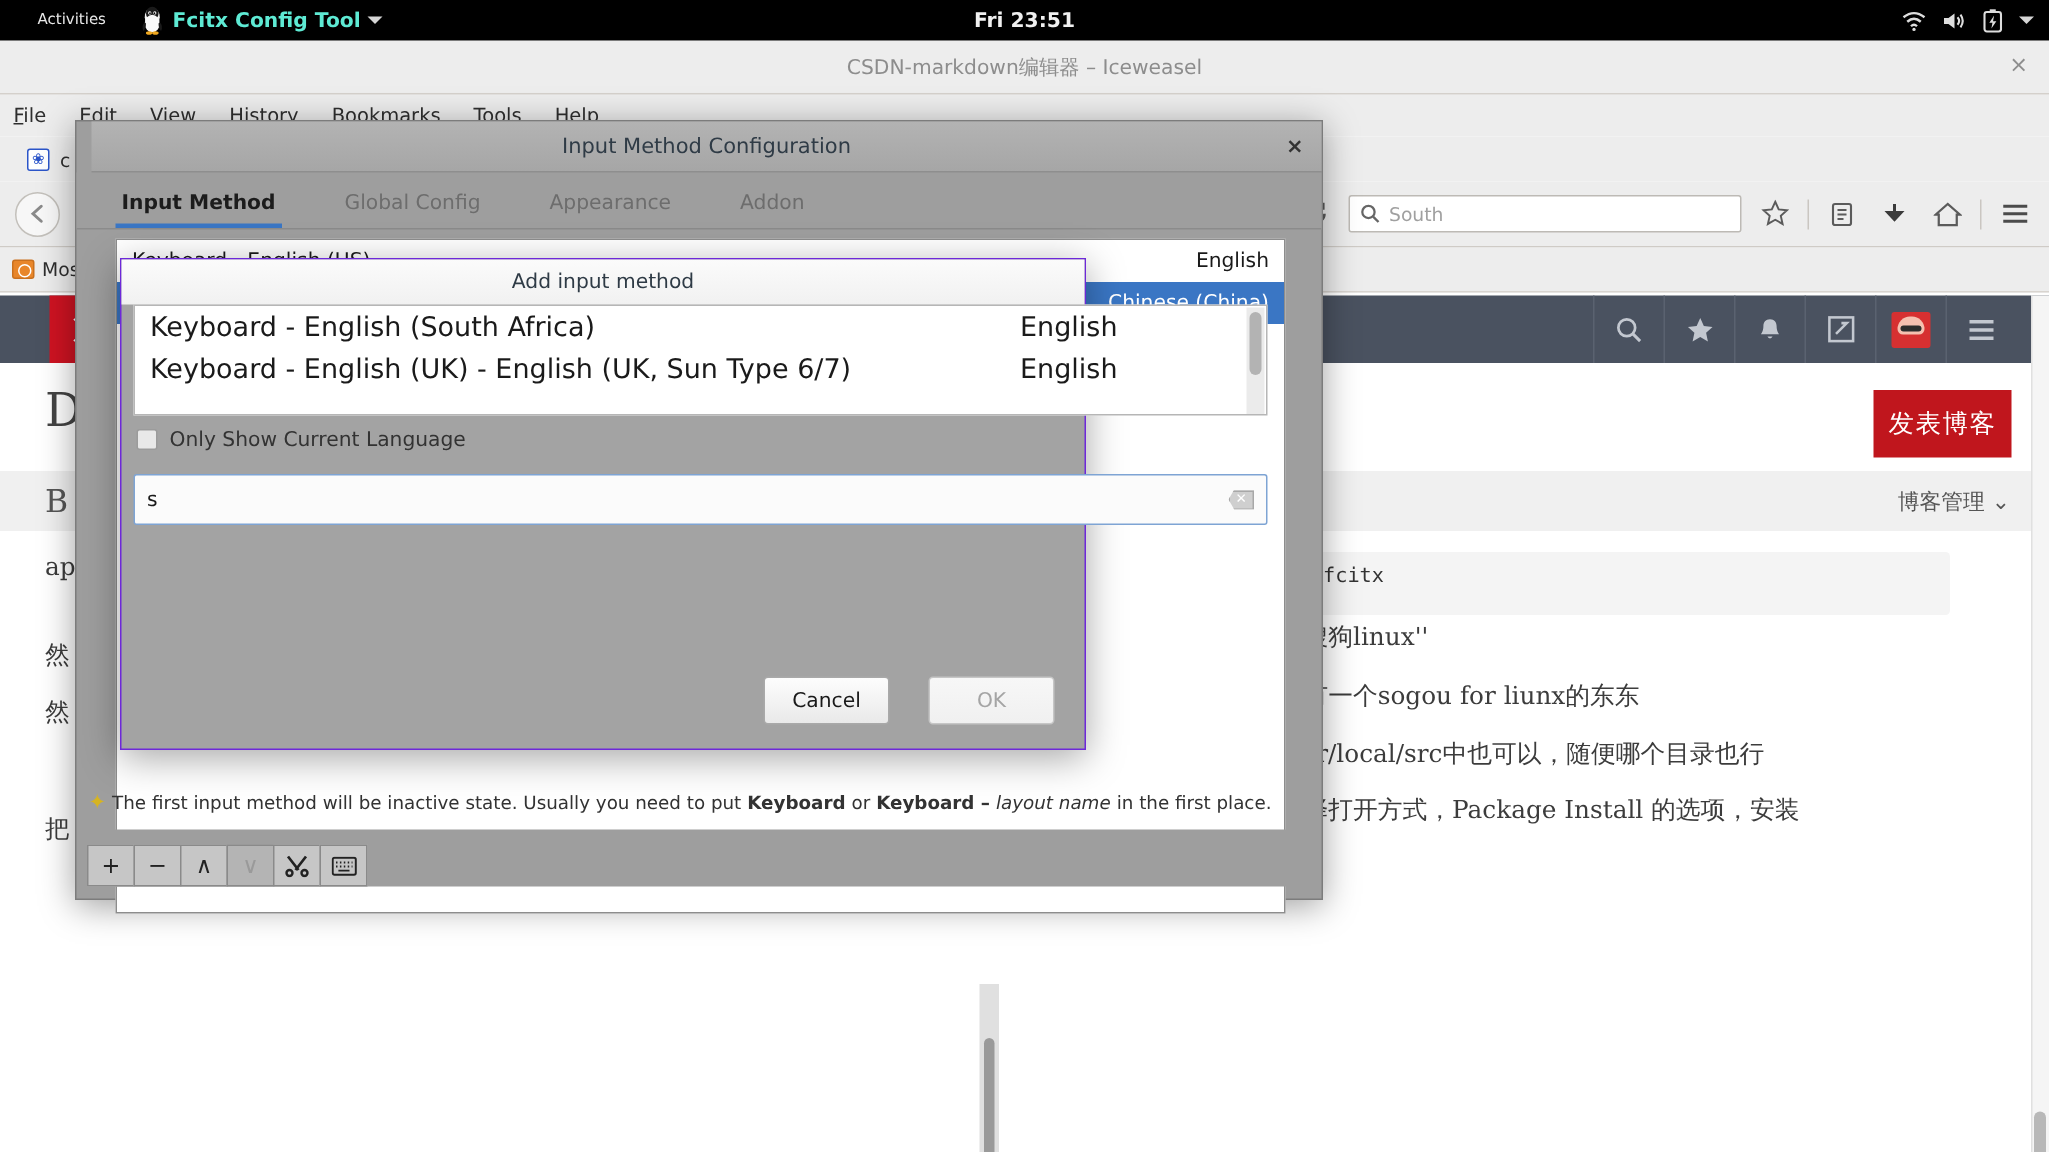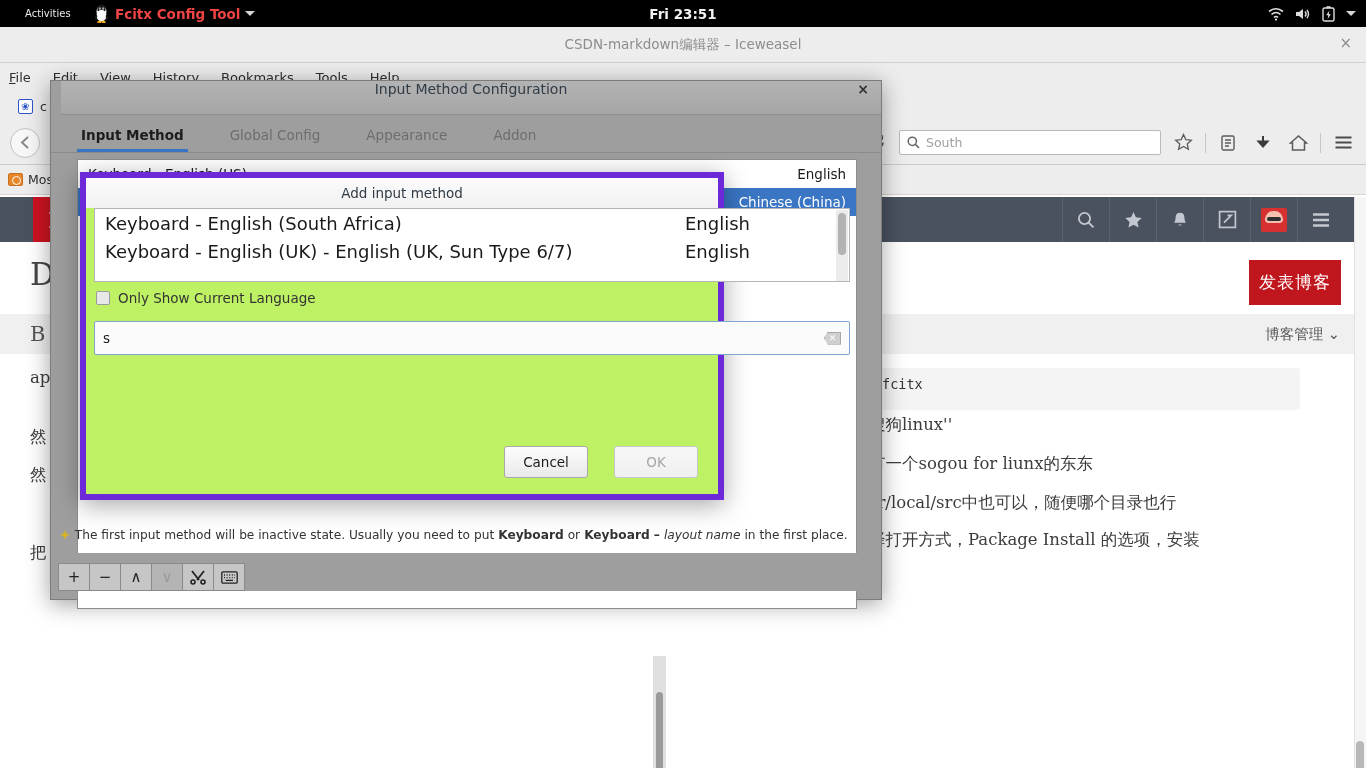--- a/index.html
+++ b/index.html
@@ -18,21 +18,21 @@
     background: #000000;
     color: #ffffff;
     display: flex; align-items: center;
     font-size: 13px;
     z-index: 500;
   }
   #topbar .activities { margin-left: 25px; color: #e8e8e8; font-size: 10px; }
   #topbar .appmenu {
     position: absolute; left: 93px;
     display: flex; align-items: center; gap: 5px;
-    color: #ef4444; font-weight: bold; font-size: 13.5px;
+    color: #5eead4; font-weight: bold; font-size: 13.5px;
   }
   #topbar .clock {
     position: absolute; left: 0; right: 0; text-align: center;
     color: #f0f0f0; font-size: 13.5px; font-weight: bold;
   }
   #topbar .tray {
     position: absolute; right: 10px; display: flex; align-items: center; gap: 11px;
   }
   .tux { width: 17px; height: 20px; position: relative; display:inline-block; }
   .caret-dn {
@@ -197,21 +197,21 @@
     position:absolute; left: 50px; top: 80px;
     width: 832px; height: 520px;
     background: #9e9e9e;
     border: 1px solid #7c7c7c;
     box-shadow: 0 4px 22px rgba(0,0,0,.38);
     z-index: 300;
   }
   #fcitx-title {
     height: 34px; background: linear-gradient(#b3b3b3, #a6a6a6);
     border-bottom: 1px solid #8e8e8e;
-    display:flex; align-items:flex-start; justify-content:center;
+    display:flex; align-items:center; justify-content:center;
     font-size: 14px; color: #2f3b46; position:relative;margin-left:10px;
   }
   #fcitx-title .x { position:absolute; right: 12px; font-size:14px; color:#333;
     font-weight:bold; }
   #fcitx-tabs {
     height: 38px; background:#9e9e9e; display:flex; align-items:flex-end;
     padding-left: 26px; gap: 0px; border-bottom: 1px solid #8b8b8b;
   }
   .ftab {
     padding: 0 22px 9px 4px; font-size: 13.5px; color:#6d6d6d; position:relative;
@@ -247,22 +247,22 @@
     display:flex;align-items:center;justify-content:center;
     font-size:15px; color:#222; margin-left:-1px;
   }
   .tbtn.dim { color:#9a9a9a; background:#b4b4b4; }
   #tbtn-wrap { position:absolute; left:8px; bottom:8px; display:flex; }
 
   
   #adddlg {
     position:absolute; left: 80px; top: 172px;
     width: 644px; height: 328px;
-    background:#bef264;
-    border:6px solid #6d28d9;
+    background:#a3a3a3;
+    border:1px solid #6d28d9;
     box-shadow: 0 5px 24px rgba(0,0,0,.35);
     z-index: 400;
   }
   #adddlg-title {
     height: 30px; display:flex; align-items:center; justify-content:center;
     font-size: 13.5px; color:#2f3b46;
     background: linear-gradient(#fbfbfb, #f1f1f1);
   }
   #addlist {
     position:absolute; left: 8px; top: 30px; width: 756px; height: 74px;

